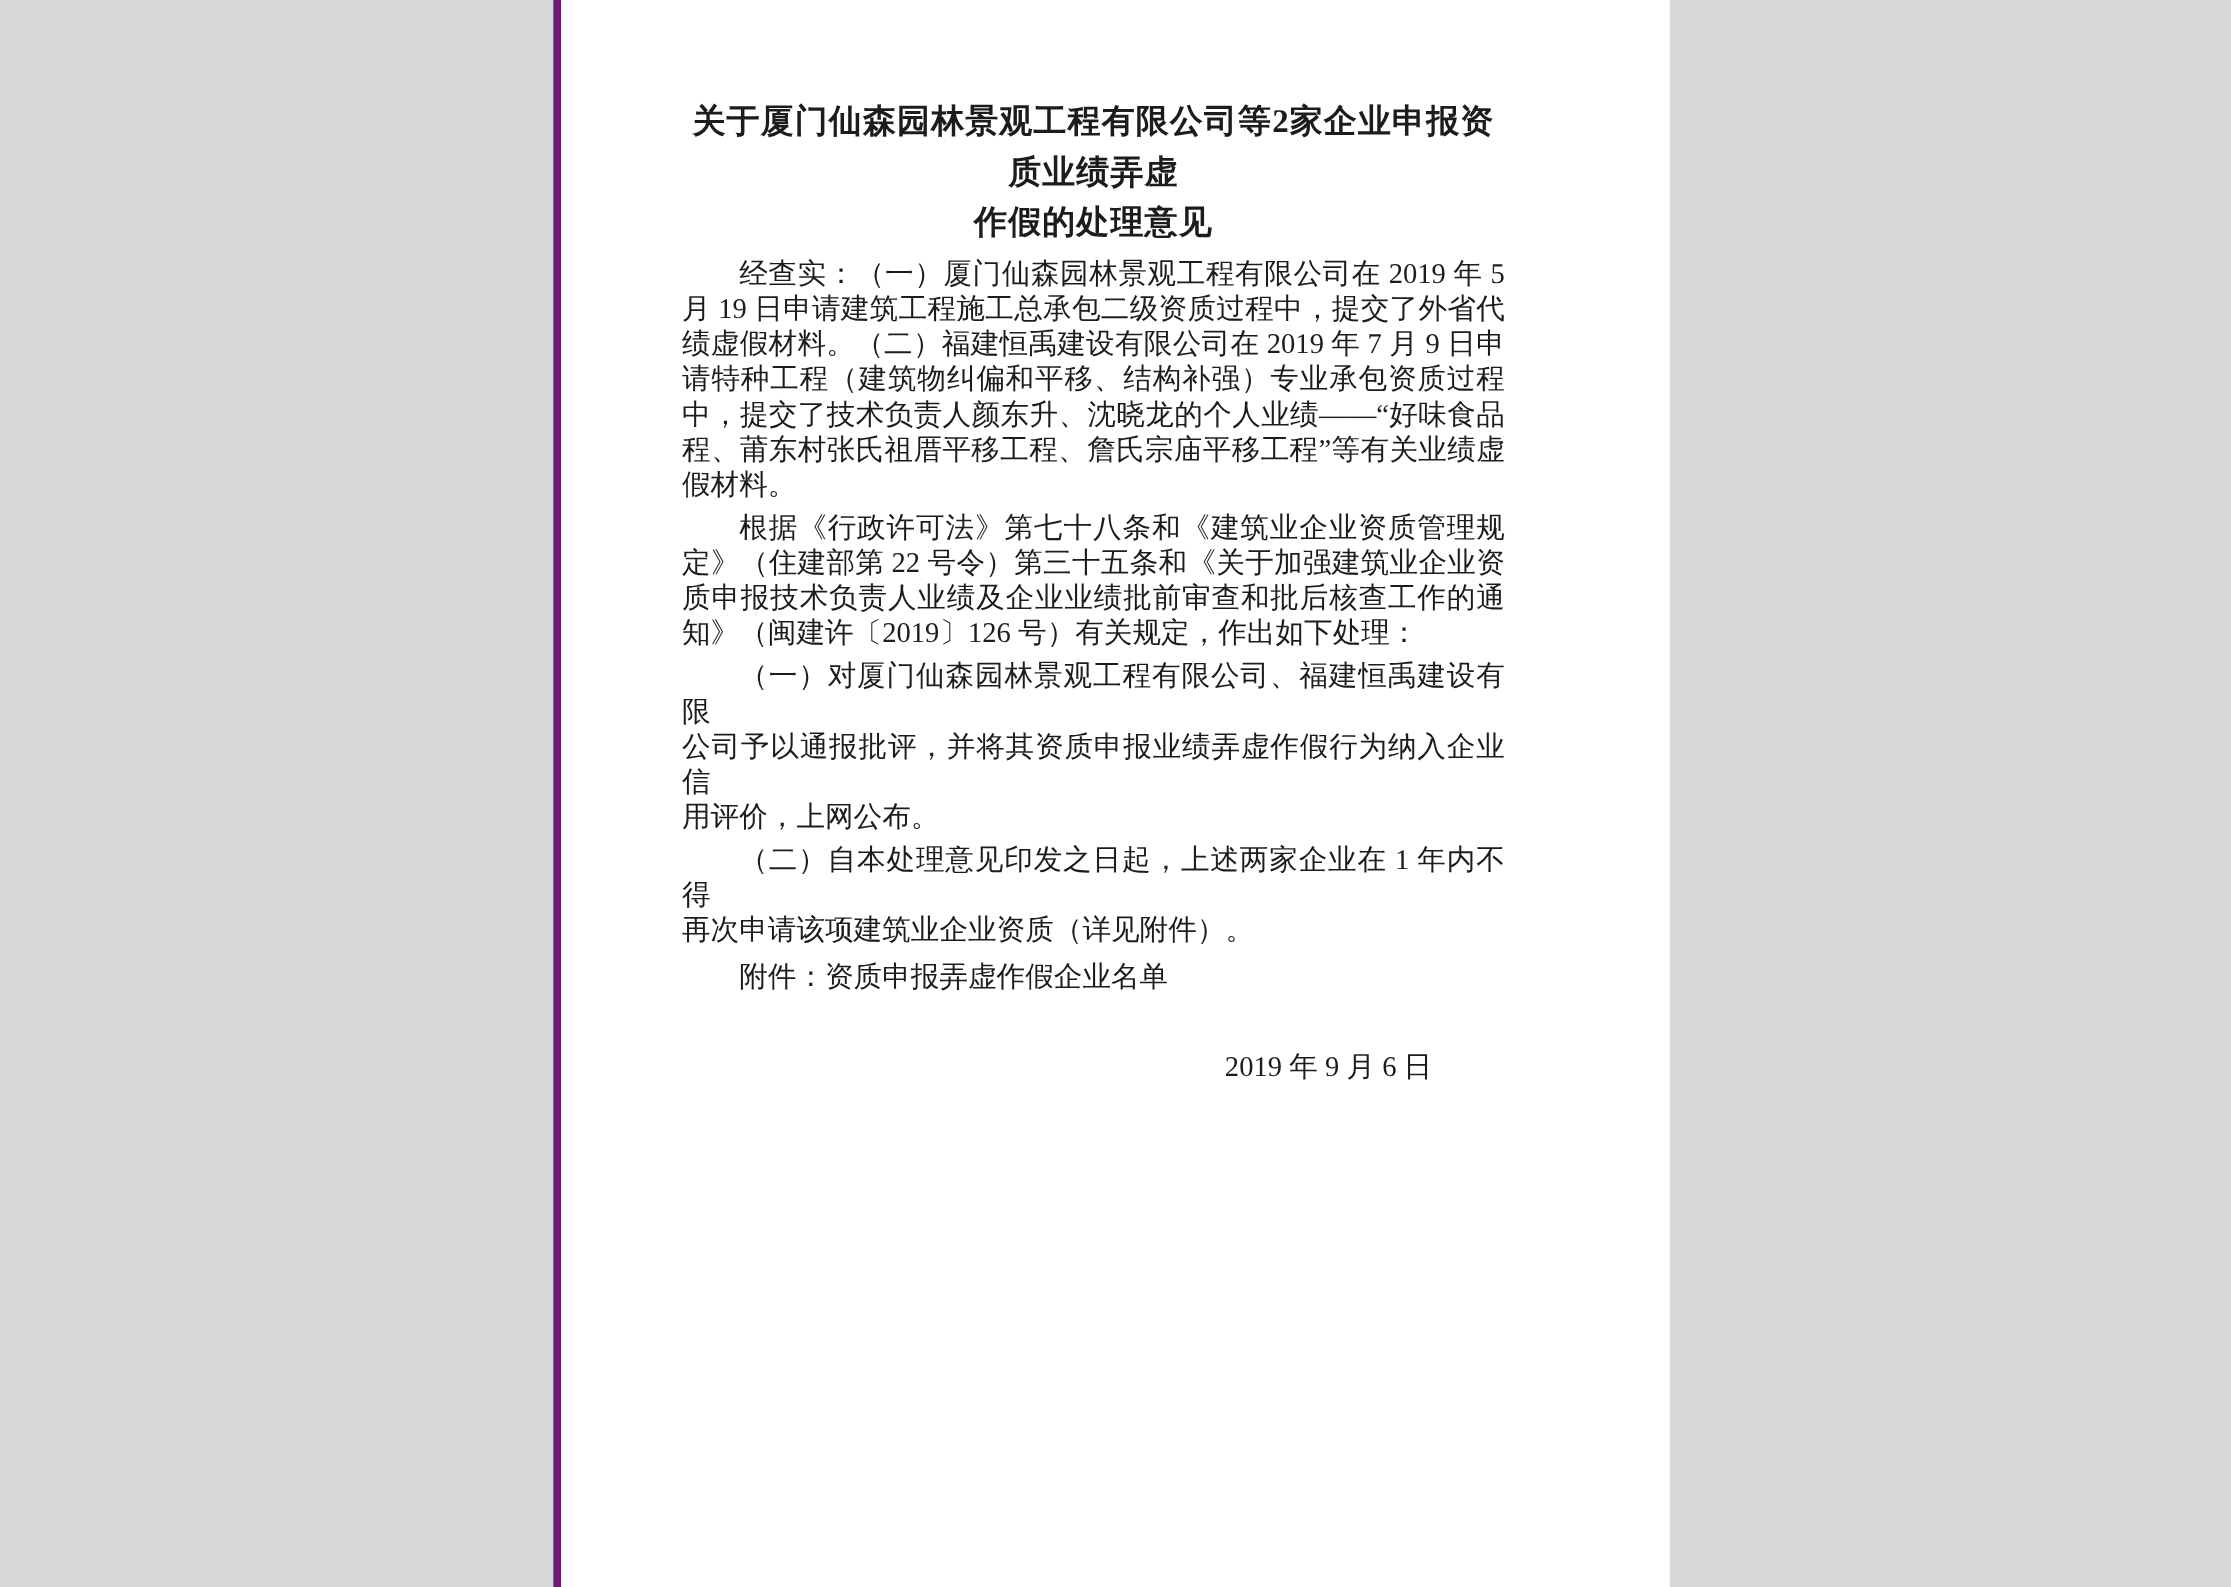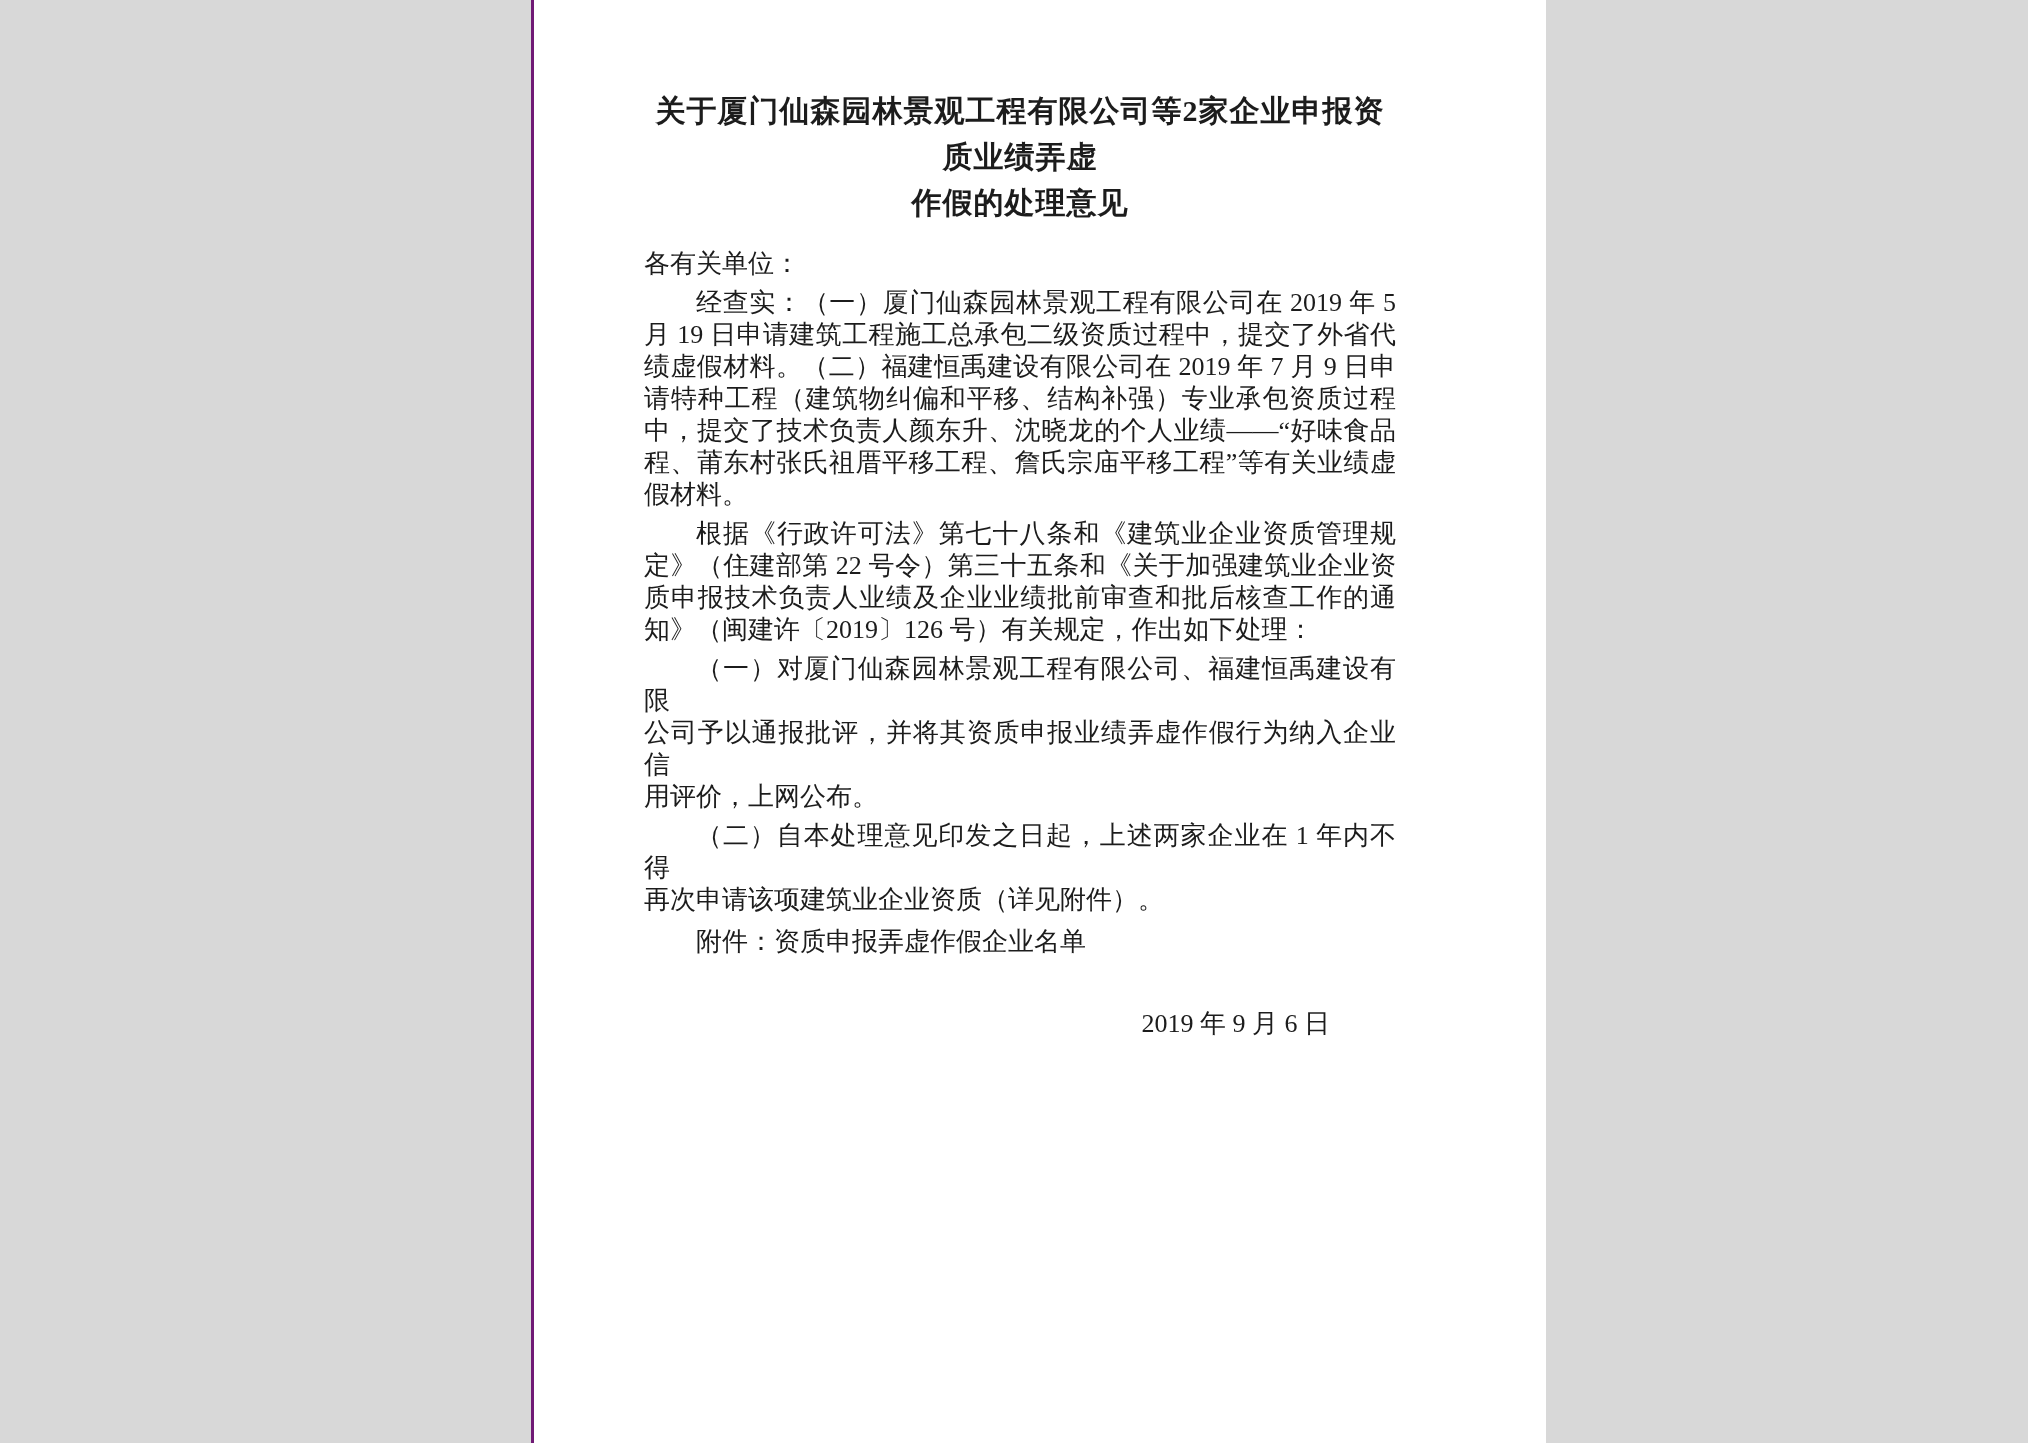--- a/index.html
+++ b/index.html
@@ -9,22 +9,21 @@
     overflow: hidden;
     font-family: "Liberation Serif", "DejaVu Serif", serif;
     color: #1c1c1c;
   }
   .page {
     position: absolute;
     left: 503px; top: 0;
     width: 1015px; height: 1443px;
     background: #ffffff;
     box-sizing: border-box;
-    border-left: 3px solid #701a75;
-    margin-left: 28px;
+    border-left: 7px solid #701a75;
   }
   .content {
     padding: 0 150px 0 110px; 
   }
   .title {
     margin: 88px 0 0 0;
     font-size: 30px;
     font-weight: bold;
     line-height: 46px;
     text-align: center;
@@ -58,21 +57,20 @@
   <div class="content">
 
     <h1 class="title">
       <span class="tline">关于厦门仙森园林景观工程有限公司等2家企业申报资质业绩弄虚</span>
       <span class="tline">作假的处理意见</span>
     </h1>
 
 
     <div class="body-text">
 
-      <div class="salutation">各有关单位：</div>
 
       <div class="para">
         <span class="line ind j">经查实：（一）厦门仙森园林景观工程有限公司在 2019 年 5</span>
         <span class="line j">月 19 日申请建筑工程施工总承包二级资质过程中，提交了外省代</span>
         <span class="line j">绩虚假材料。（二）福建恒禹建设有限公司在 2019 年 7 月 9 日申</span>
         <span class="line j">请特种工程（建筑物纠偏和平移、结构补强）专业承包资质过程</span>
         <span class="line j">中，提交了技术负责人颜东升、沈晓龙的个人业绩——“好味食品</span>
         <span class="line j">程、莆东村张氏祖厝平移工程、詹氏宗庙平移工程”等有关业绩虚</span>
         <span class="line">假材料。</span>
       </div>

